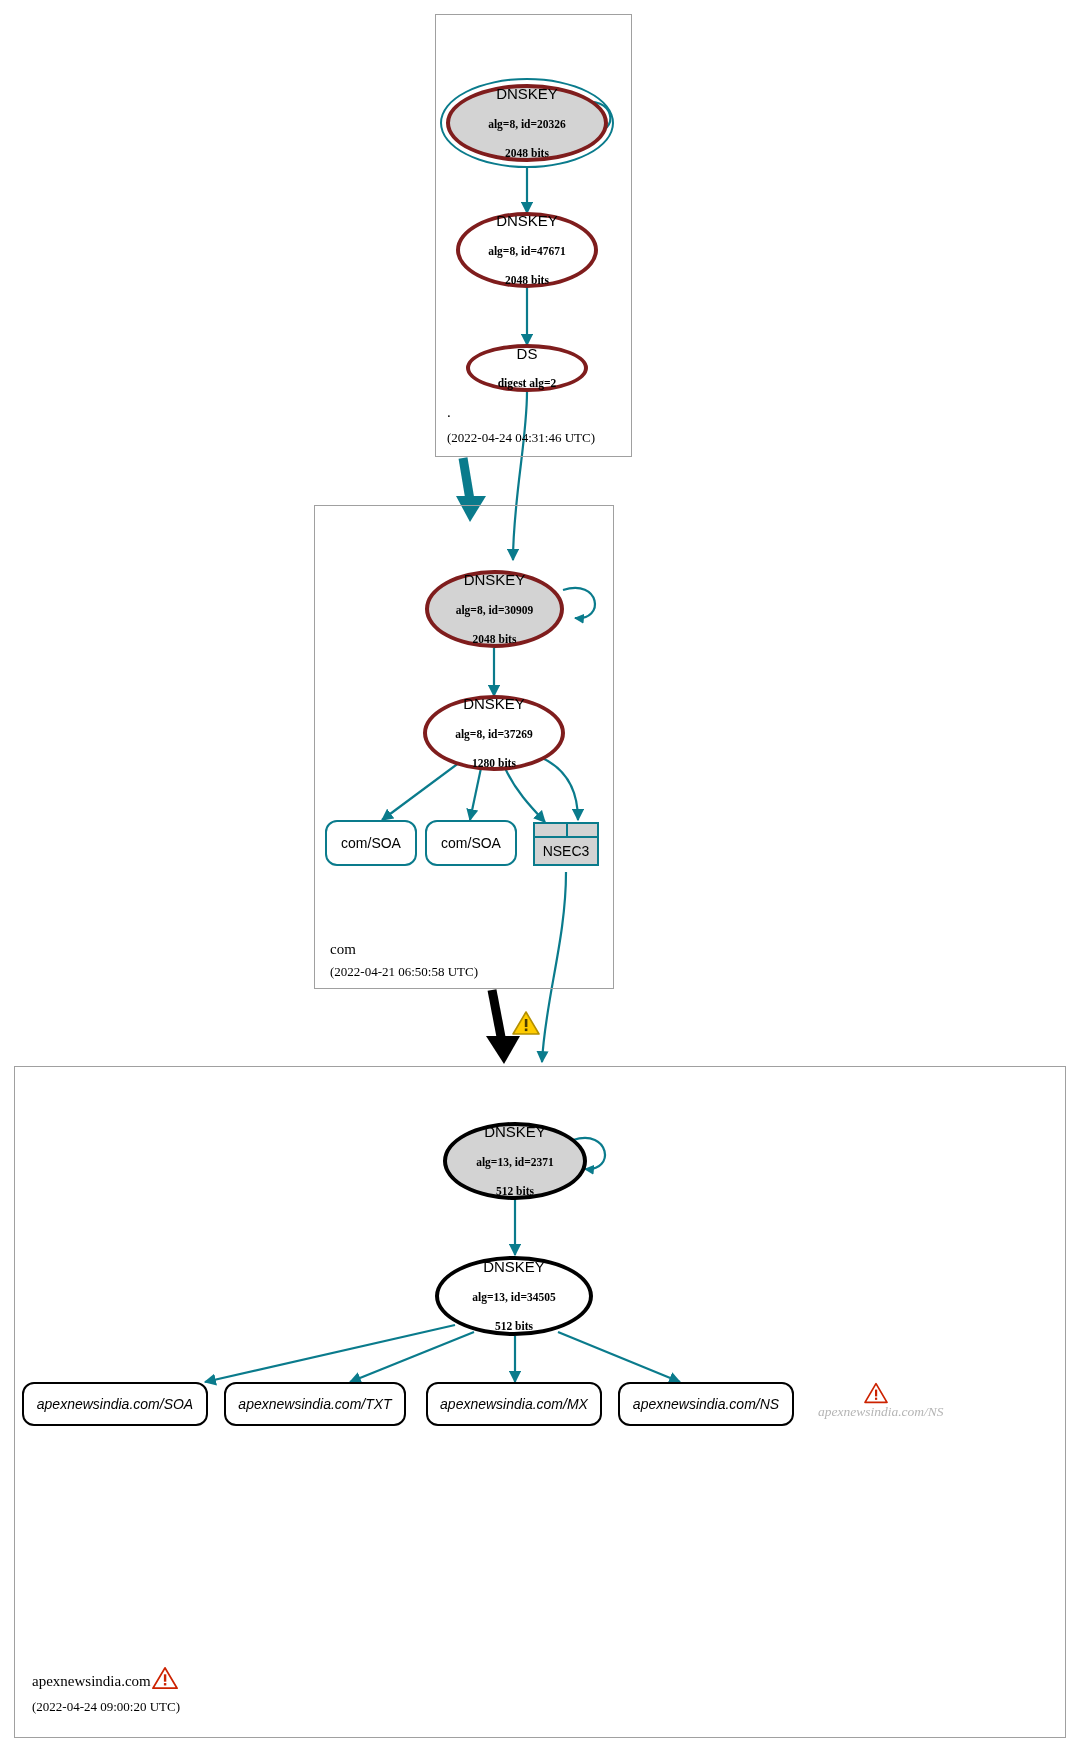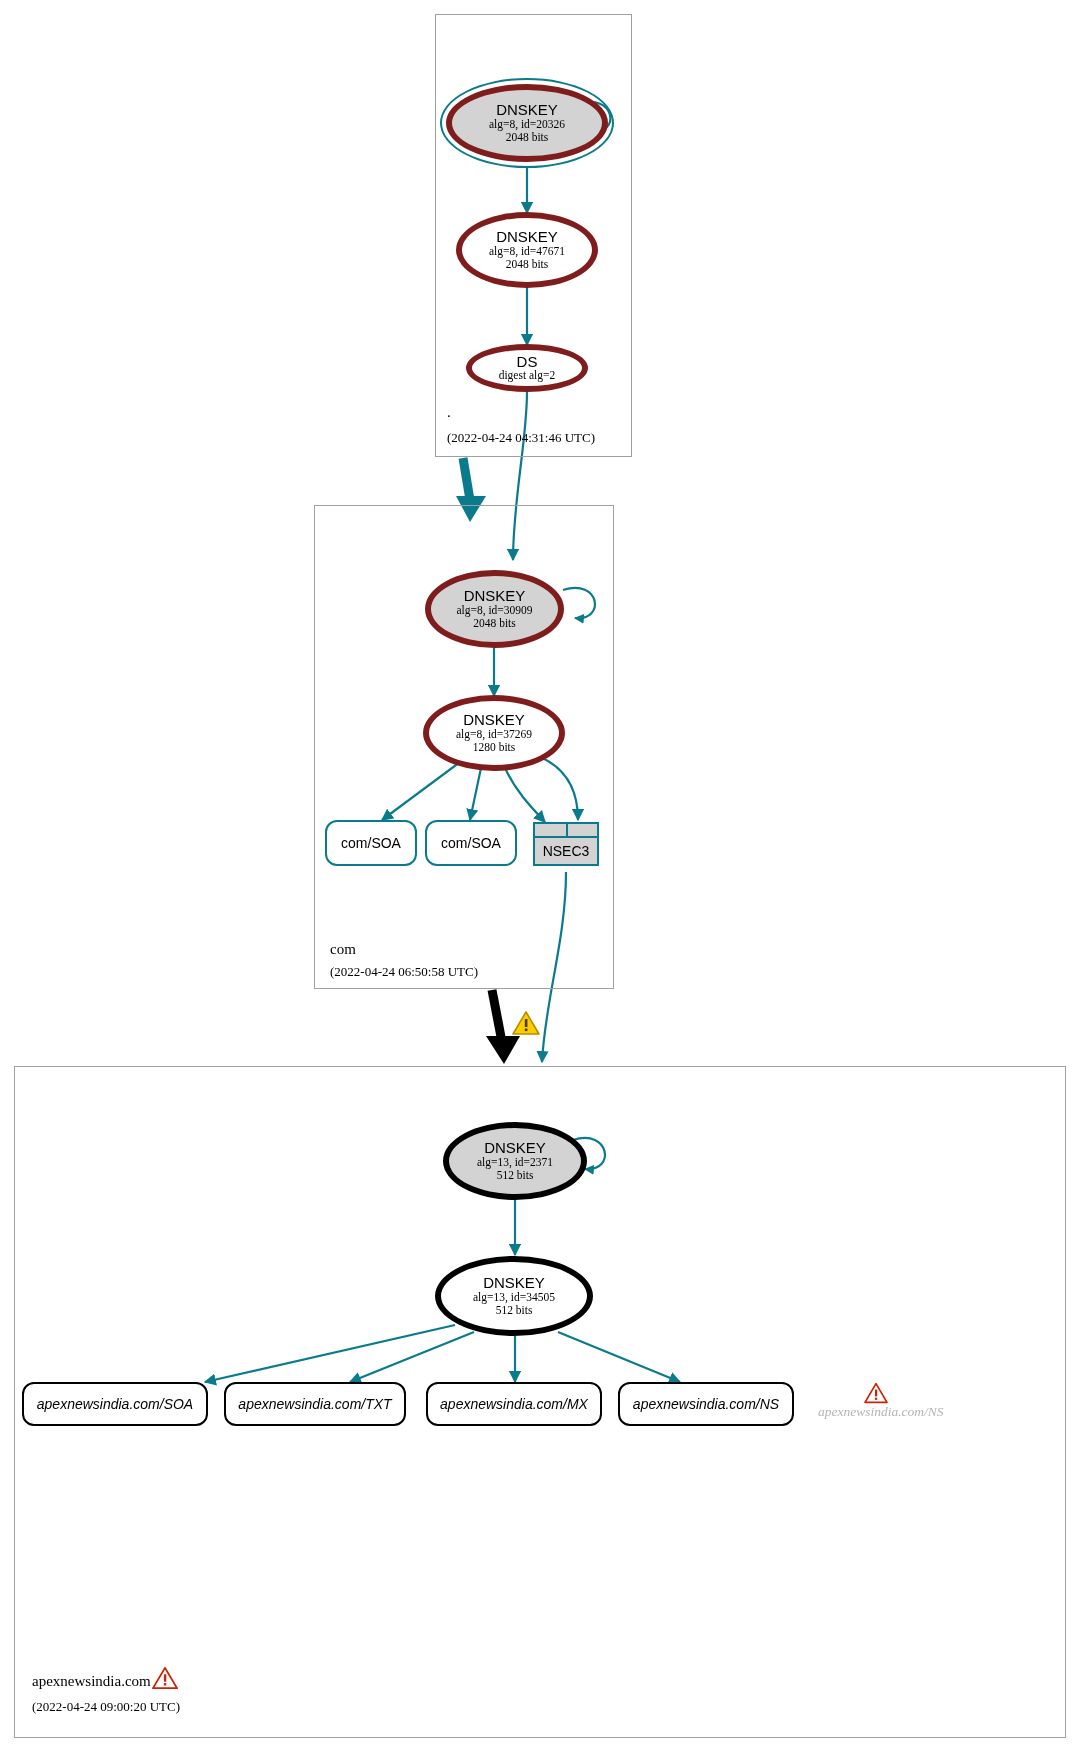--- a/index.html
+++ b/index.html
@@ -5,27 +5,27 @@
   html,body{margin:0;padding:0;background:#ffffff;}
   body{width:1080px;height:1753px;position:relative;font-family:"Liberation Sans",sans-serif;overflow:hidden;}
   #canvas{position:absolute;inset:0;}
   svg{position:absolute;top:0;left:0;}
   .zone-box{position:absolute;border:1px solid #a0a0a0;background:transparent;box-sizing:border-box;}
   .zone-label{position:absolute;font-family:"Liberation Serif",serif;color:#000;white-space:nowrap;}
   .zone-name{font-size:15px;}
   .zone-time{font-size:13px;}
 
   .node{position:absolute;display:flex;align-items:center;justify-content:center;flex-direction:column;box-sizing:border-box;}
-  .ellipse{border-radius:50%;border:6px solid #7f1d1d;background:#ffffff;}
+  .ellipse{border-radius:50%;border:4px solid #7f1d1d;background:#ffffff;gap:16px;}
   .ellipse.secure-key{background:#d3d3d3;}
   .ellipse.black{border-color:#000000;}
   .trust-anchor{position:absolute;border:2px solid #0a7b8c;border-radius:50%;box-sizing:border-box;}
 
   .nlabel{font-family:"Liberation Sans",sans-serif;font-size:15px;color:#000;line-height:1.05;text-align:center;}
-  .nsub{font-family:"Liberation Serif",serif;font-size:11.5px;color:#000;line-height:1.15;text-align:center;white-space:nowrap;}
+  .nsub{font-family:"Liberation Serif",serif;font-size:11.5px;color:#000;line-height:1.15;text-align:center;white-space:nowrap;font-weight:bold;}
 
   .rrset{position:absolute;border:2px solid #0a7b8c;border-radius:12px;background:#fff;
          display:flex;align-items:center;justify-content:center;box-sizing:border-box;}
   .rrset.black{border-color:#000;font-style:italic;}
   .rrset span{font-family:"Liberation Sans",sans-serif;font-size:14px;color:#000;white-space:nowrap;}
 
   .nsec3{position:absolute;border:2px solid #0a7b8c;background:#d3d3d3;box-sizing:border-box;}
   .nsec3 .hdr{height:12px;border-bottom:2px solid #0a7b8c;position:relative;}
   .nsec3 .hdr:after{content:"";position:absolute;left:50%;top:0;bottom:0;width:2px;background:#0a7b8c;}
   .nsec3 .body{display:flex;align-items:center;justify-content:center;height:calc(100% - 14px);}
@@ -103,21 +103,21 @@
     <div class="nsub">2048 bits</div>
   </div>
 
   <div class="node ellipse" style="left:466px;top:344px;width:122px;height:48px;">
     <div class="nlabel">DS</div>
     <div class="nsub">digest alg=2</div>
   </div>
 
   <div class="zone-box" style="left:314px;top:505px;width:300px;height:484px;"></div>
   <div class="zone-label zone-name" style="left:330px;top:941px;">com</div>
-  <div class="zone-label zone-time" style="left:330px;top:964px;">(2022-04-24 06:50:58 UTC)</div>
+  <div class="zone-label zone-time" style="left:330px;top:964px;">(2022-04-21 06:50:58 UTC)</div>
 
   <div class="node ellipse secure-key" style="left:425px;top:570px;width:139px;height:78px;">
     <div class="nlabel">DNSKEY</div>
     <div class="nsub">alg=8, id=30909</div>
     <div class="nsub">2048 bits</div>
   </div>
 
   <div class="node ellipse" style="left:423px;top:695px;width:142px;height:76px;">
     <div class="nlabel">DNSKEY</div>
     <div class="nsub">alg=8, id=37269</div>

